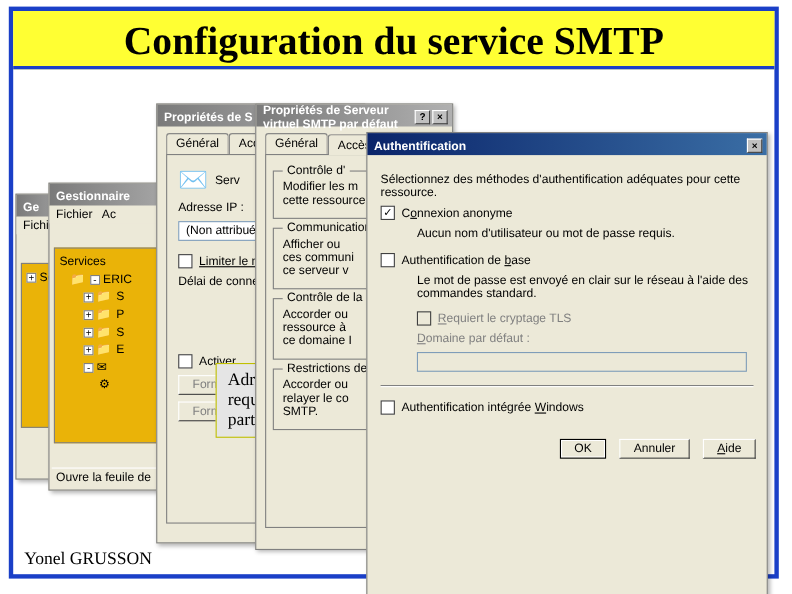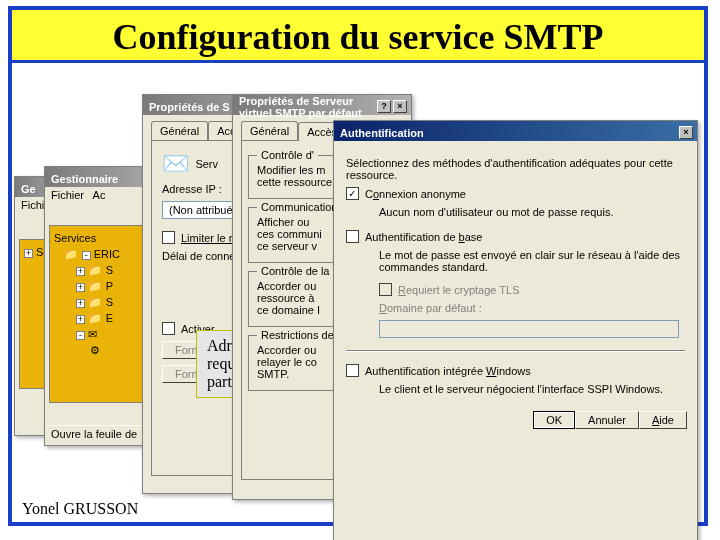--- a/index.html
+++ b/index.html
@@ -113,21 +113,21 @@
     margin-left:28px;
   }
   
   .authwin { left:321px; top:110px; width:365px; height:464px; z-index:20; }
   .authbody { padding:10px 12px; }
   .authtext { margin:6px 0 6px 0; }
   .chkrow { display:flex; align-items:center; gap:6px; margin:6px 0; }
   .indent { margin-left:33px; color:#000; }
   .disabled { color:#808080; }
   .hr { border-top:1px solid #808080; border-bottom:1px solid #fff; margin:12px 0; }
-  .btnrow { display:flex; justify-content:flex-end; gap:0; padding:6px 10px 10px 0;align-items:flex-end; }
+  .btnrow { display:flex; justify-content:flex-end; gap:12px; padding:6px 10px 10px 0;align-items:flex-end; }
   .underline { text-decoration:underline; }
   .ok-default { border:1px solid #000; box-shadow:inset 0 0 0 1px #fff; }
 </style>
 </head>
 <body>
 
 <div class="slide">
   <div class="slide-title">Configuration du service SMTP</div>
 
   <div class="win" style="left:2px; top:166px; width:60px; height:260px; z-index:1;">
@@ -273,21 +273,20 @@
         <span><span class="underline">D</span>omaine par défaut :</span>
       </div>
       <div class="indent"><input class="input disabled" style="width: 300px; background: rgb(236, 233, 216);"></div>
 
       <div class="hr"></div>
 
       <div class="chkrow">
         <span class="checkbox"></span>
         <span>Authentification intégrée <span class="underline">W</span>indows</span>
       </div>
-      <div class="indent">Le client et le serveur négocient l'interface SSPI Windows.</div>
     </div>
     <div class="btnrow">
       <button class="btn ok-default">OK</button>
       <button class="btn">Annuler</button>
       <button class="btn"><span class="underline">A</span>ide</button>
     </div>
   </div>
 
   <div class="footer-author">Yonel GRUSSON</div>
   <div class="footer-page">31</div>

